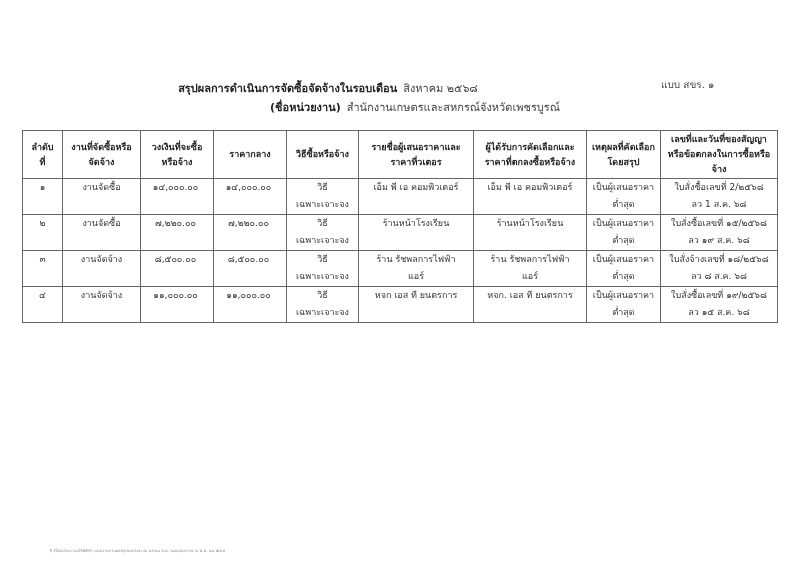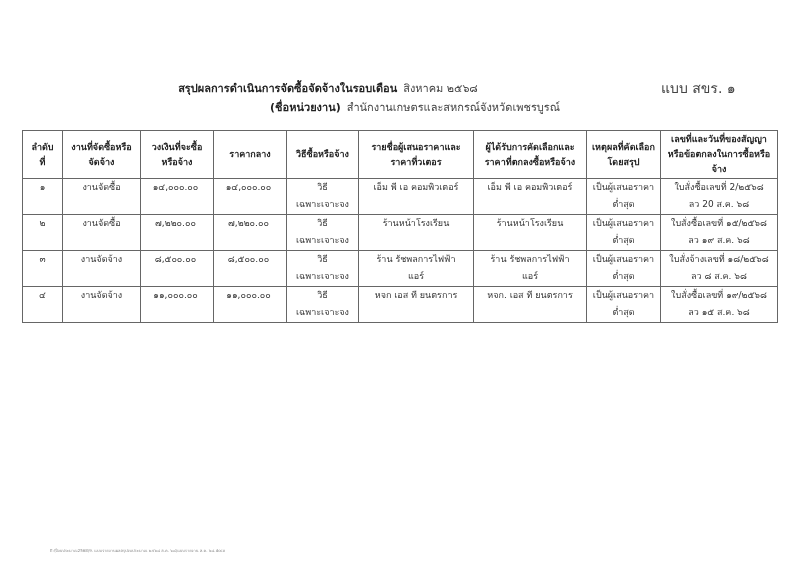--- a/index.html
+++ b/index.html
@@ -1,21 +1,21 @@
 <!DOCTYPE html>
 <html><head>
 <meta charset="utf-8">
 <style>
   html, body { margin: 0; padding: 0; }
   body {
     width: 800px; height: 565px; background: #ffffff; position: relative; overflow: hidden;
     font-family: "DejaVu Sans", "Liberation Sans", sans-serif; color: #333;
   }
   .form-code {
-    position: absolute; left: 661px; top: 77px; font-size: 14px; color: #444;
+    position: absolute; left: 661px; top: 77px; font-size: 10px; color: #444;
   }
   .title {
     position: absolute; left: 0; width: 656px; top: 79px; text-align: center; font-size: 11px; color: #222;
   }
   .title b { font-weight: bold; }
   .title .light { font-weight: normal; color: #444; margin-left: 6px; }
   .subtitle {
     position: absolute; left: 0; width: 800px; top: 98px; text-align: center; font-size: 11px; color: #222;
     padding-left: 30px; box-sizing: border-box;
   }
@@ -119,21 +119,21 @@
       <td class="c">
           <span class="line">เอ็ม พี เอ คอมพิวเตอร์</span>
           <span class="line"></span>
         </td>
       <td class="c">
           <span class="line">เป็นผู้เสนอราคา</span>
           <span class="line">ต่ำสุด</span>
         </td>
       <td class="c">
           <span class="line">ใบสั่งซื้อเลขที่ 2/๒๕๖๘</span>
-          <span class="line">ลว 20 ส.ค. ๖๘</span>
+          <span class="line">ลว 1 ส.ค. ๖๘</span>
         </td>
     </tr>
     <tr>
       <td class="c">๒</td>
       <td class="c">งานจัดซื้อ</td>
       <td class="r">๗,๒๒๐.๐๐</td>
       <td class="r">๗,๒๒๐.๐๐</td>
       <td class="c">
           <span class="line">วิธี</span>
           <span class="line">เฉพาะเจาะจง</span>

